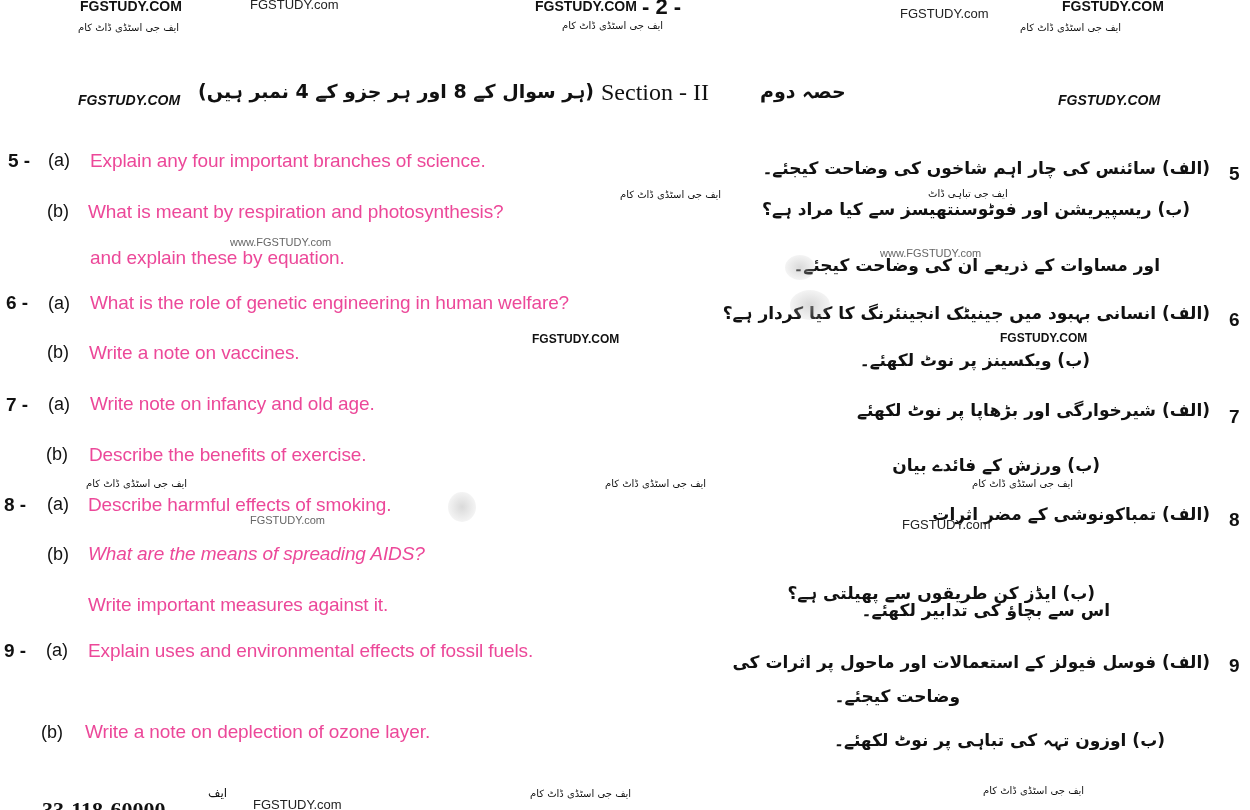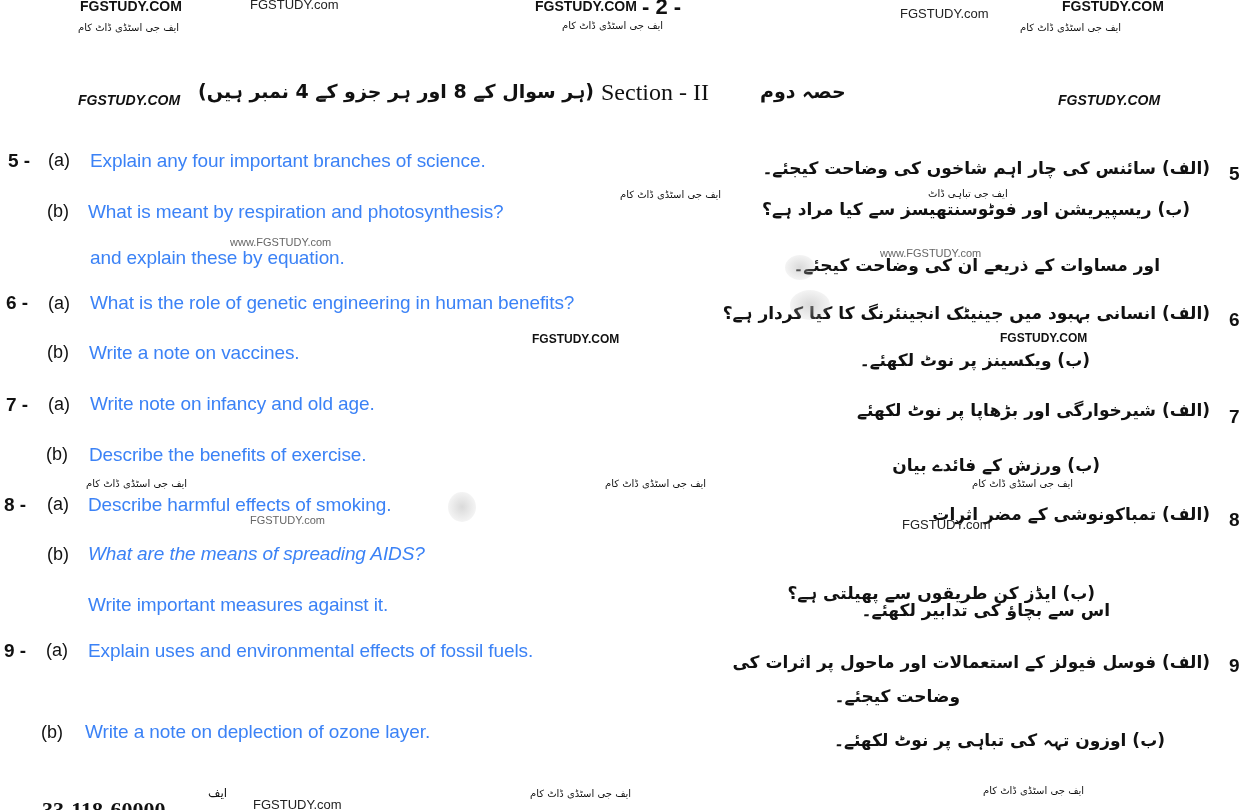--- a/index.html
+++ b/index.html
@@ -9,21 +9,21 @@
     }
     .abs { position: absolute; white-space: nowrap; }
     .wm-bold { font-family: "Liberation Sans", sans-serif; font-weight: bold; font-size: 14px; color: #111; }
     .wm-bold-it { font-family: "Liberation Sans", sans-serif; font-weight: bold; font-style: italic; font-size: 14px; color: #111; }
     .wm-light { font-family: "Liberation Sans", sans-serif; font-size: 13px; color: #222; }
     .wm-faint { font-family: "Liberation Sans", sans-serif; font-size: 11px; color: #666; }
     .urdu-small { font-family: "DejaVu Sans", sans-serif; font-size: 10px; color: #111; direction: rtl; }
     .page-num { font-family: "Liberation Sans", sans-serif; font-weight: bold; font-size: 22px; }
     .section-title { font-family: "Liberation Serif", serif; font-weight: normal; font-size: 24px; }
     .urdu-head { font-family: "DejaVu Sans", sans-serif; font-size: 19px; font-weight: bold; direction: rtl; }
-    .q-en { font-family: "Liberation Sans", sans-serif; font-size: 19px; color: #3b82f6; letter-spacing: -0.1px; }
+    .q-en { font-family: "Liberation Sans", sans-serif; font-size: 19px; color: #ec4899; letter-spacing: -0.1px; }
     .q-num { font-family: "Liberation Sans", sans-serif; font-size: 19px; font-weight: bold; }
     .q-label { font-family: "Liberation Sans", sans-serif; font-size: 18px; }
     .q-ur { font-family: "DejaVu Sans", sans-serif; font-size: 17px; font-weight: bold; direction: rtl; text-align: right; color: #111; }
     .q-ur-num { font-family: "Liberation Sans", sans-serif; font-size: 19px; font-weight: bold; }
     .footer-code { font-family: "Liberation Serif", serif; font-weight: bold; font-size: 22px; }
     .smudge { position: absolute; background: radial-gradient(ellipse, rgba(180,180,180,0.5), rgba(255,255,255,0)); border-radius: 50%; }
   </style>
 </head>
 <body>
 
@@ -60,21 +60,21 @@
 
   <span class="abs urdu-small" style="left:620px;top:189px;">ایف جی اسٹڈی ڈاٹ کام</span>
   <span class="abs wm-faint" style="left:230px;top:236px;">www.FGSTUDY.com</span>
   <span class="abs urdu-small" style="left:928px;top:188px;">ایف جی تباہی ڈاٹ</span>
   <span class="abs wm-faint" style="left:880px;top:247px;">www.FGSTUDY.com</span>
 </div>
 
 <div>
   <span class="abs q-num" style="left:6px;top:292px;">6 -</span>
   <span class="abs q-label" style="left:48px;top:293px;">(a)</span>
-  <span class="abs q-en" style="left:90px;top:292px;">What is the role of genetic engineering in human benefits?</span>
+  <span class="abs q-en" style="left:90px;top:292px;">What is the role of genetic engineering in human welfare?</span>
   <span class="abs q-ur" style="right:40px;top:303px;">(الف) انسانی بہبود میں جینیٹک انجینئرنگ کا کیا کردار ہے؟</span>
   <span class="abs q-ur-num" style="left:1229px;top:309px;">6</span>
 
   <span class="abs q-label" style="left:47px;top:342px;">(b)</span>
   <span class="abs q-en" style="left:89px;top:342px;">Write a note on vaccines.</span>
   <span class="abs q-ur" style="right:160px;top:350px;">(ب) ویکسینز پر نوٹ لکھئے۔</span>
 
   <span class="abs wm-bold" style="left:532px;top:332px;font-size:12px;">FGSTUDY.COM</span>
   <span class="abs wm-bold" style="left:1000px;top:331px;font-size:12px;">FGSTUDY.COM</span>
 </div>

